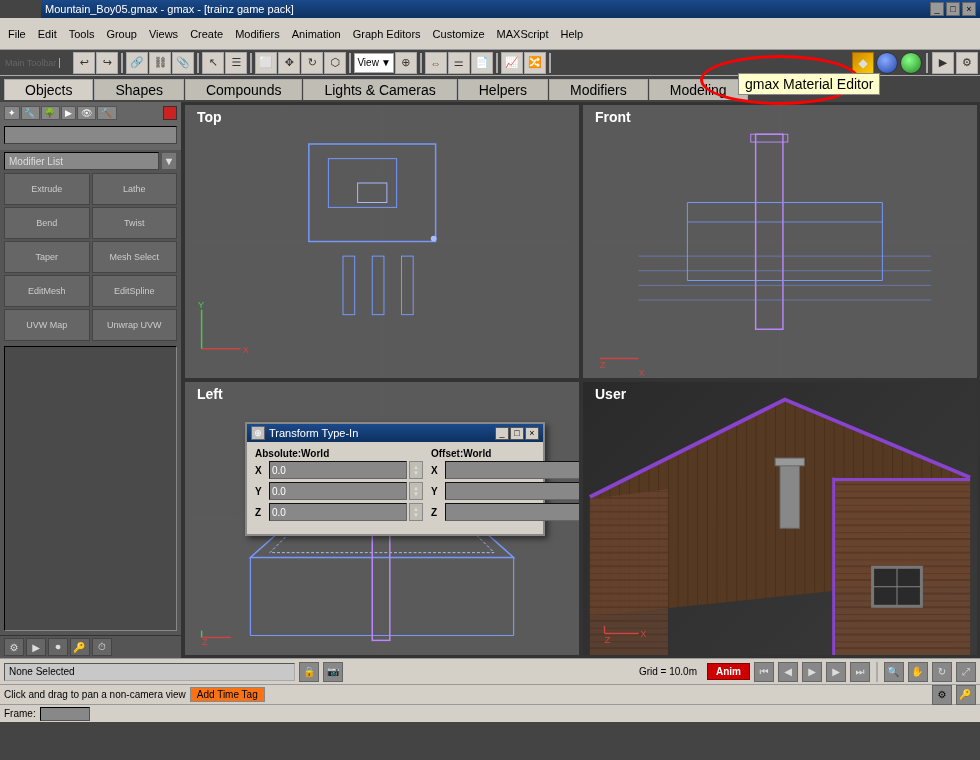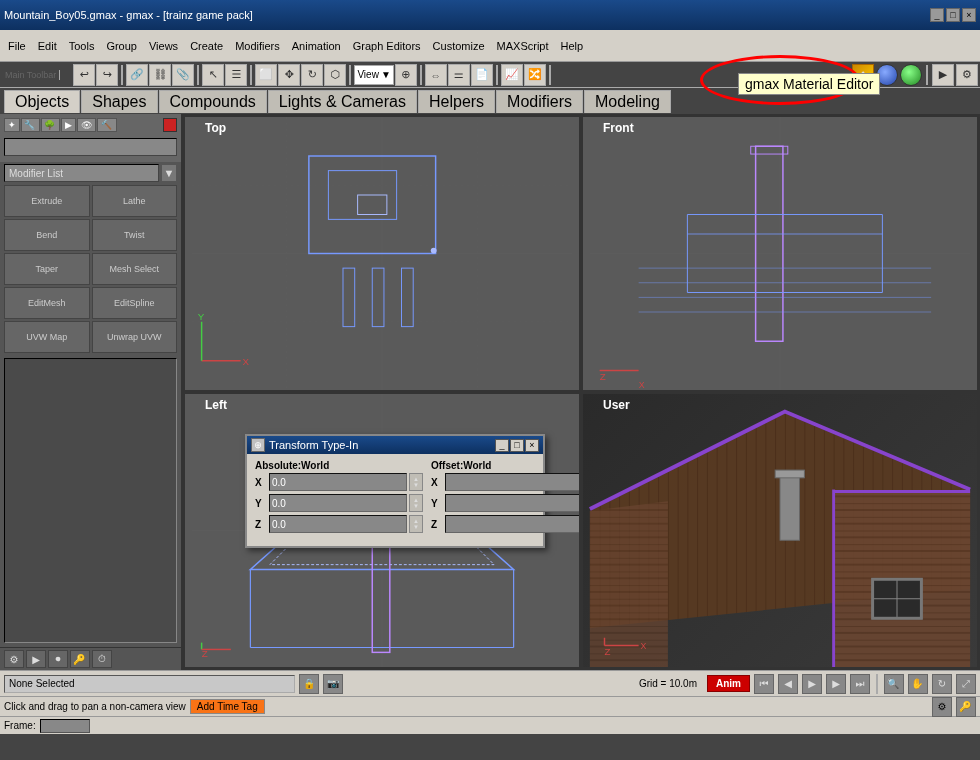--- a/index.html
+++ b/index.html
@@ -1,27 +1,28 @@
 <!DOCTYPE html>
 <html><head>
   <meta charset="utf-8">
   <style>
     * { margin: 0; padding: 0; box-sizing: border-box; }
     body { width: 980px; height: 760px; background: #444; font-family: 'Arial', sans-serif; font-size: 11px; color: #ddd; overflow: hidden; }
 
     
     #titlebar {
       background: linear-gradient(to bottom, #1a4a8a, #0d3060);
-      height: 30px;
+      height: 18px;
       display: flex;
       align-items: center;
       justify-content: space-between;
       padding: 0 4px;
       color: white;
       font-size: 11px;
+      margin-left: 41px;
     }
     #titlebar-buttons { display: flex; gap: 2px; }
     #titlebar-buttons span {
       width: 14px; height: 14px; background: #999; border: 1px solid #666;
       display: flex; align-items: center; justify-content: center; font-size: 9px; color: #000; cursor: pointer;
     }
 
     
     #menubar {
       background: #d4d0c8;
@@ -62,22 +63,22 @@
 
     #command-panels-toolbar {
       height: 26px;
       display: flex;
       align-items: center;
       padding: 1px 4px;
       gap: 0;
       overflow: hidden;
     }
     .cp-tab {
-      padding: 2px 10px; background: #c0bdb5; border: 1px solid #aaa; border-bottom: none;
-      font-size: 16px; color: #000; cursor: pointer; margin-right: 1px;
+      padding: 2px 20px; background: #c0bdb5; border: 1px solid #aaa; border-bottom: none;
+      font-size: 14px; color: #000; cursor: pointer; margin-right: 1px;
     }
     .cp-tab.active { background: #d4d0c8; }
 
     
     .right-icons {
       margin-left: auto;
       display: flex;
       align-items: center;
       gap: 2px;
     }
@@ -193,22 +194,22 @@
       background: #333;
       padding: 2px;
     }
     .viewport {
       background: #5a5a5a;
       border: 1px solid #333;
       position: relative;
       overflow: hidden;
     }
     .viewport-label {
-      position: absolute; top: 4px; left: 20px;
-      color: #fff; font-size: 12px; font-weight: bold; z-index: 2;
+      position: absolute; top: 4px; left: 12px;
+      color: #fff; font-size: 14px; font-weight: bold; z-index: 2;
     }
 
     
     .transform-dialog {
       position: absolute;
       top: 40px;
       left: 60px;
       background: #d4d0c8;
       border: 2px solid #888;
       box-shadow: 3px 3px 6px rgba(0,0,0,0.5);

